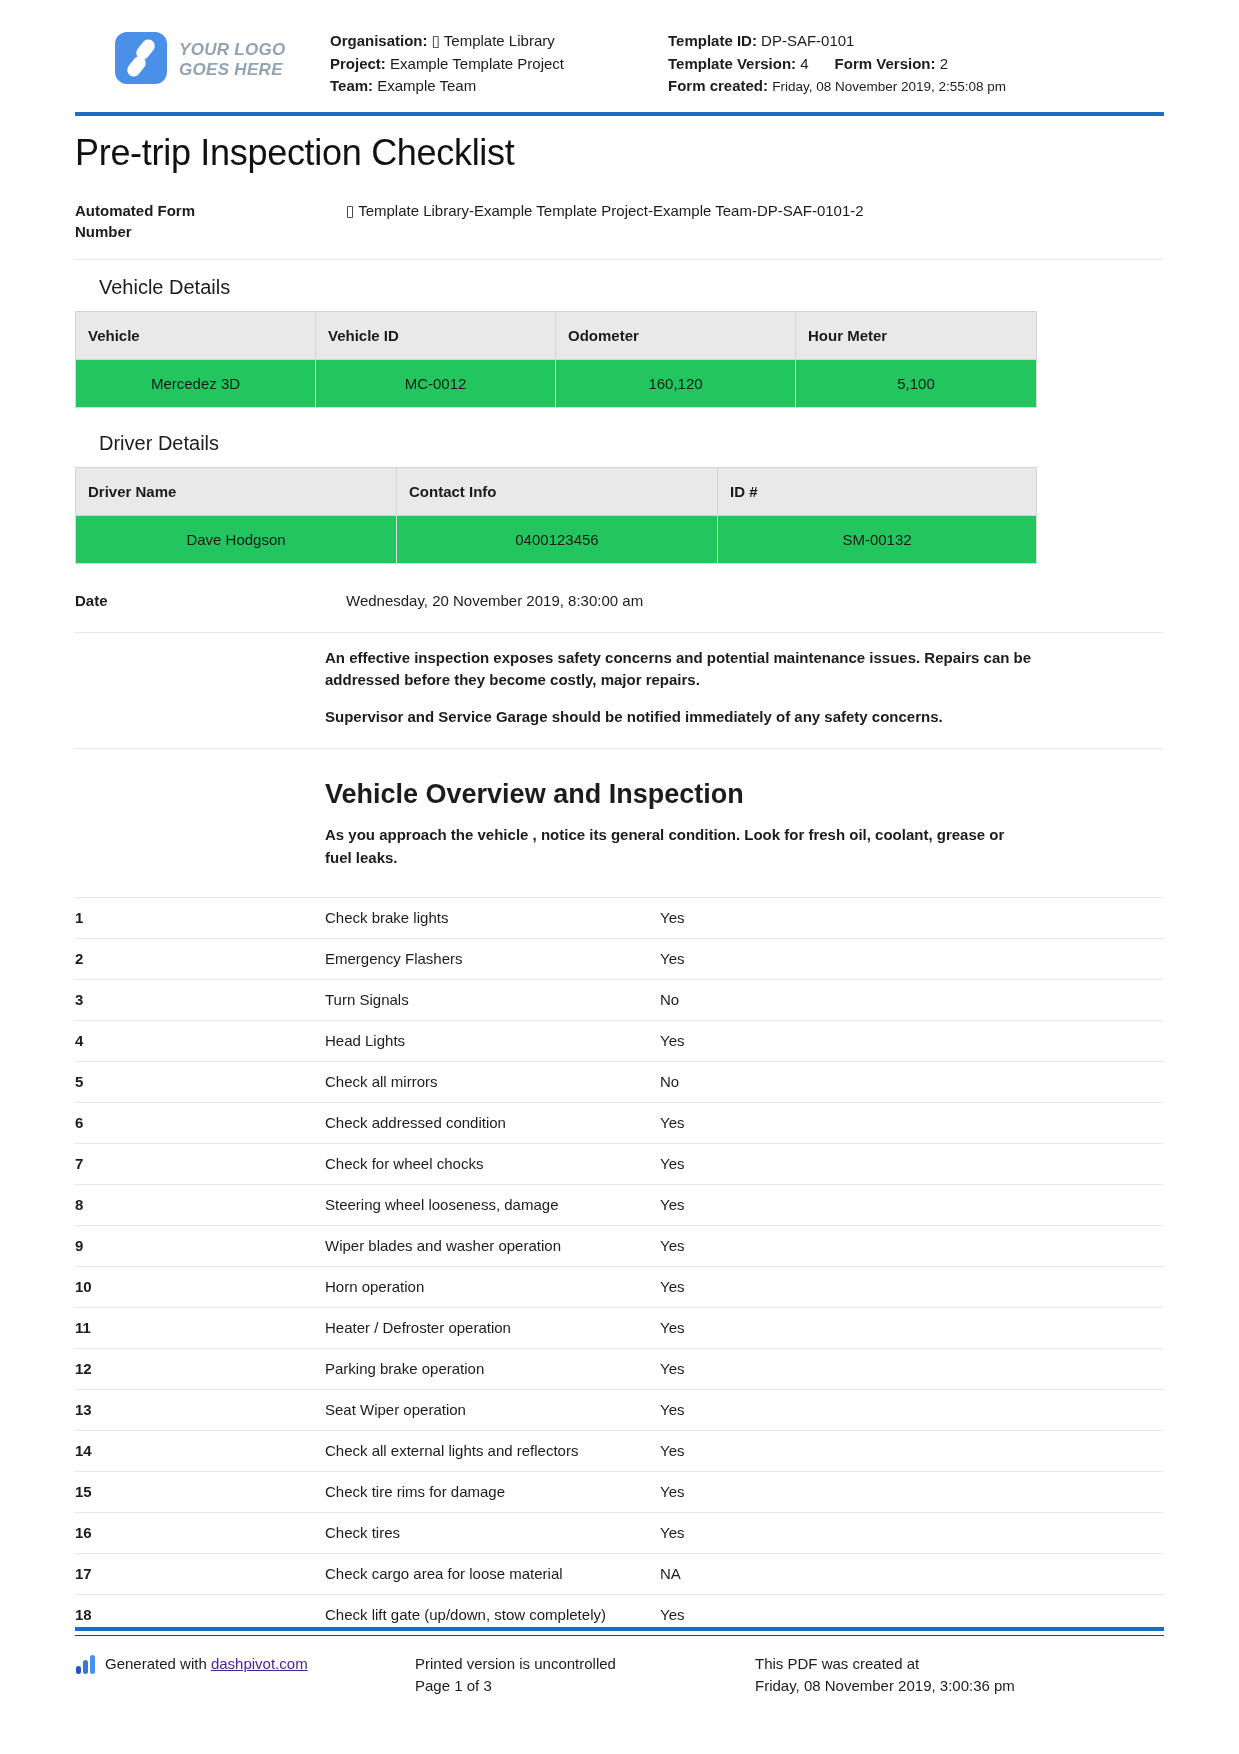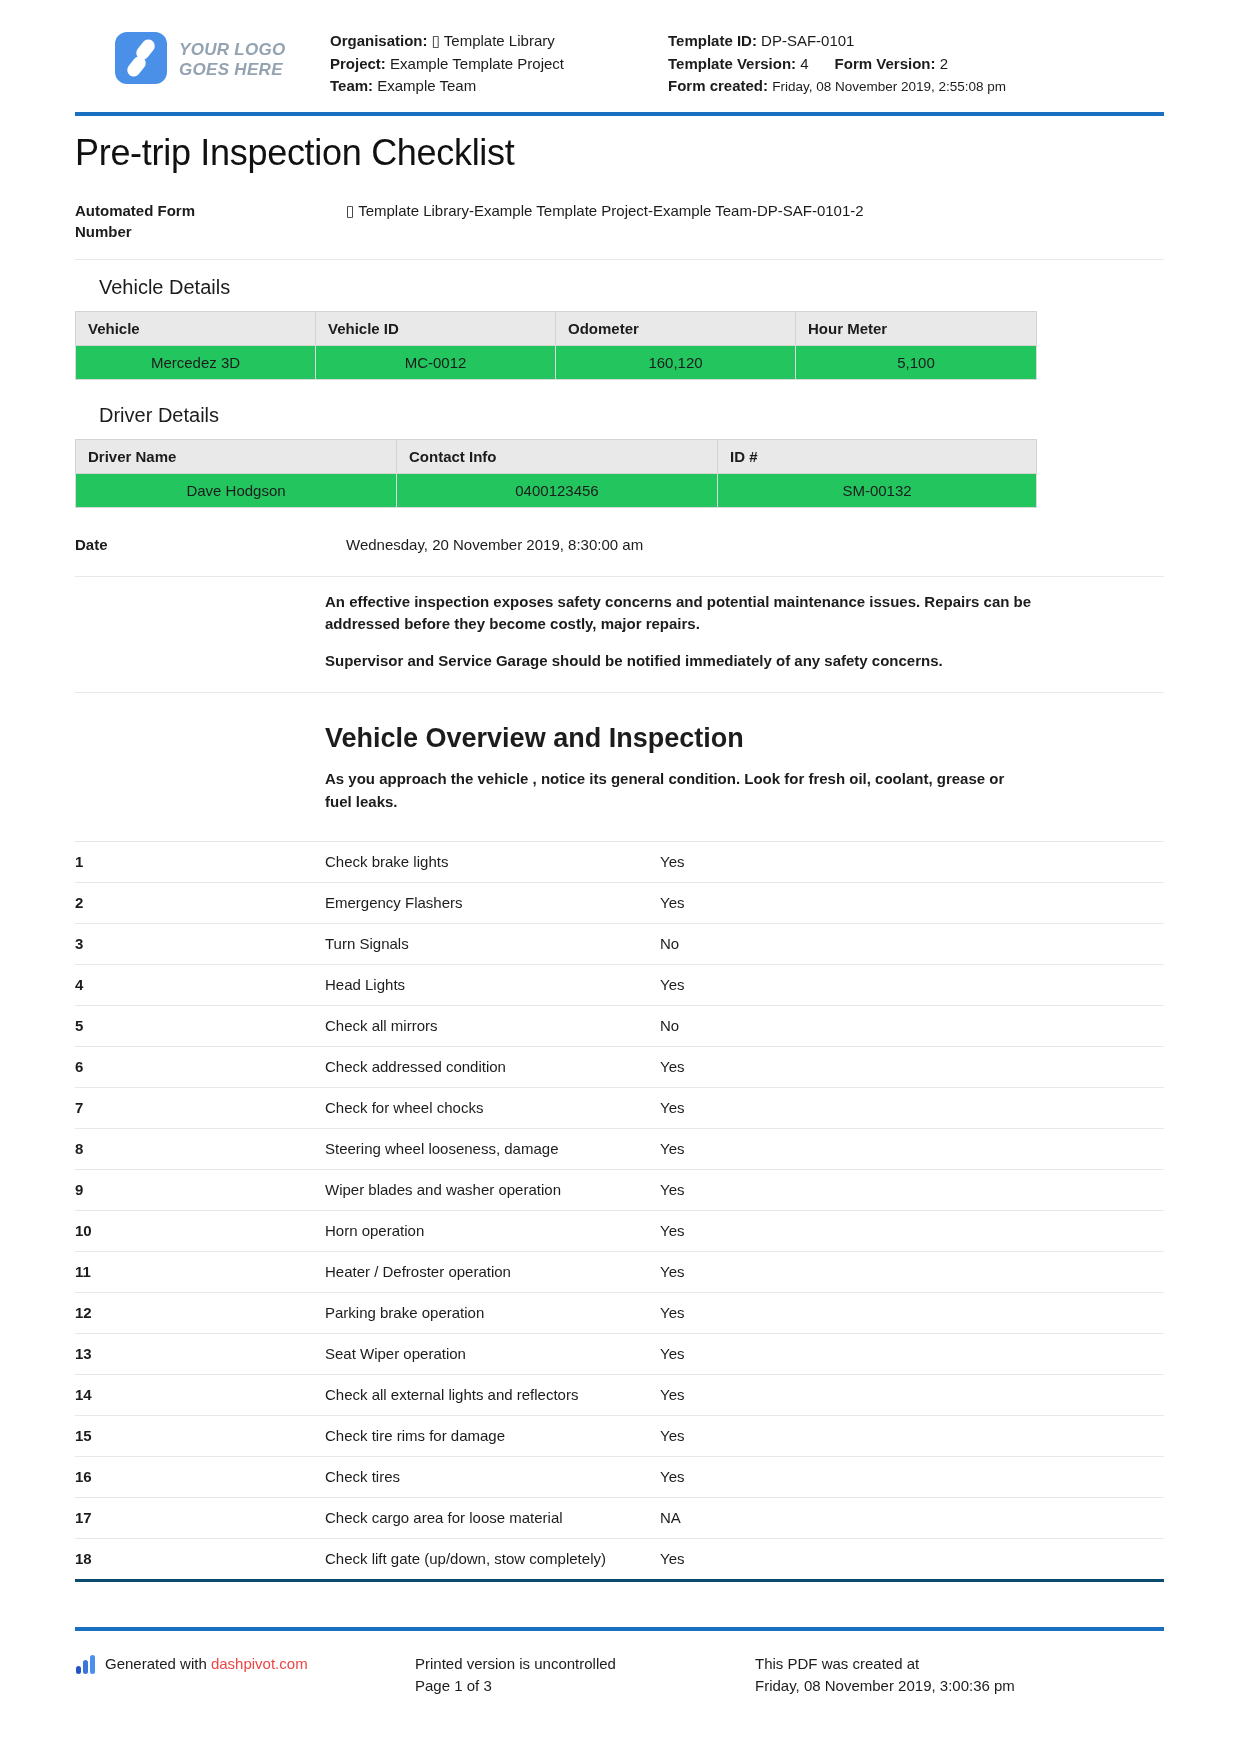--- a/index.html
+++ b/index.html
@@ -30,49 +30,49 @@
   
   .field-row { display:grid; grid-template-columns:250px 1fr; margin-top:26px; font-size:15px;gap:21px; }
   .field-label { font-weight:700; max-width:180px; line-height:1.45; }
   .field-value { line-height:1.45; }
 
   .section-block-heading { font-weight:400; font-size:20px; margin-top:16px;margin-left:24px; }
 
   
   table.data-table { width:962px; border-collapse:collapse; margin-top:12px; font-size:15px; }
   table.data-table th, table.data-table td {
-    border:1px solid #d9d9d9; text-align:left; padding:8px 12px;
+    border:1px solid #d9d9d9; text-align:left; padding:15px 12px;
   }
   table.data-table th { background:#e9e9e9; font-weight:700; border-color:#d4d4d4; }
   table.data-table td { background:#22c55e;text-align:center; }
 
   
   .indent { margin-left:250px; }
   .notes p { font-weight:700; font-size:15px; line-height:1.5; max-width:710px; margin:14px 0; }
   .section-heading { font-size:27px; font-weight:700; margin-top:30px; }
   .section-desc { font-weight:700; font-size:15px; line-height:1.5; max-width:690px; margin-top:14px; }
 
   
   .checklist { margin-top:28px; }
   .check-row {
     display:grid; grid-template-columns:250px 310px 1fr;
     padding:9px 0 10px 0; border-top:1px solid #e8e8e8; font-size:15px; line-height:1.4;
   }
-  .check-row:last-child { border-bottom:3px solid #0c4a6e; }
+  .check-row:last-child { border-bottom:1px solid #0c4a6e; }
   .check-num { font-weight:700; }
   .check-label { padding-right:14px; }
   .check-answer { padding-left:25px; }
 
   
   .footer { position:absolute; left:75px; right:75px; top:1627px; }
   .footer-cols { display:flex; margin-top:22px; font-size:15px; line-height:1.45; }
   .footer-left { width:340px; display:flex; align-items:flex-start; gap:8px; }
   .footer-mid { width:340px; }
   .footer-right { width:280px; }
-  .footer a.link { color:#ef4444; cursor:pointer;margin-top:32px; }
+  .footer a.link { color:#4c1d95; text-decoration:underline; cursor:pointer;margin-top:32px; }
   .gen-text { white-space:nowrap; }
 </style>
 </head>
 <body>
 
 <div class="page">
 
   <div class="top-header">
     <div class="logo-block">
       <span>

